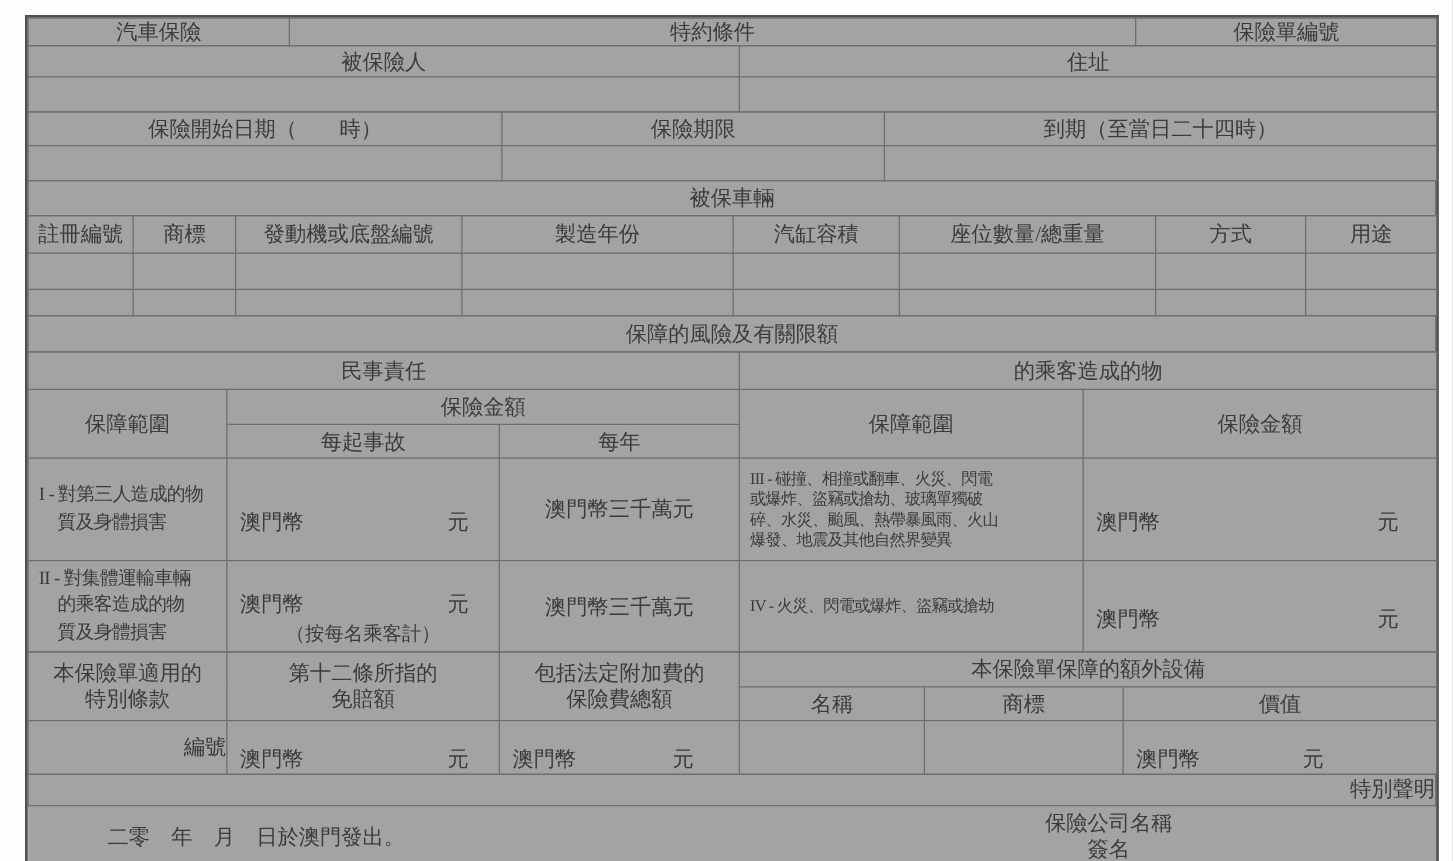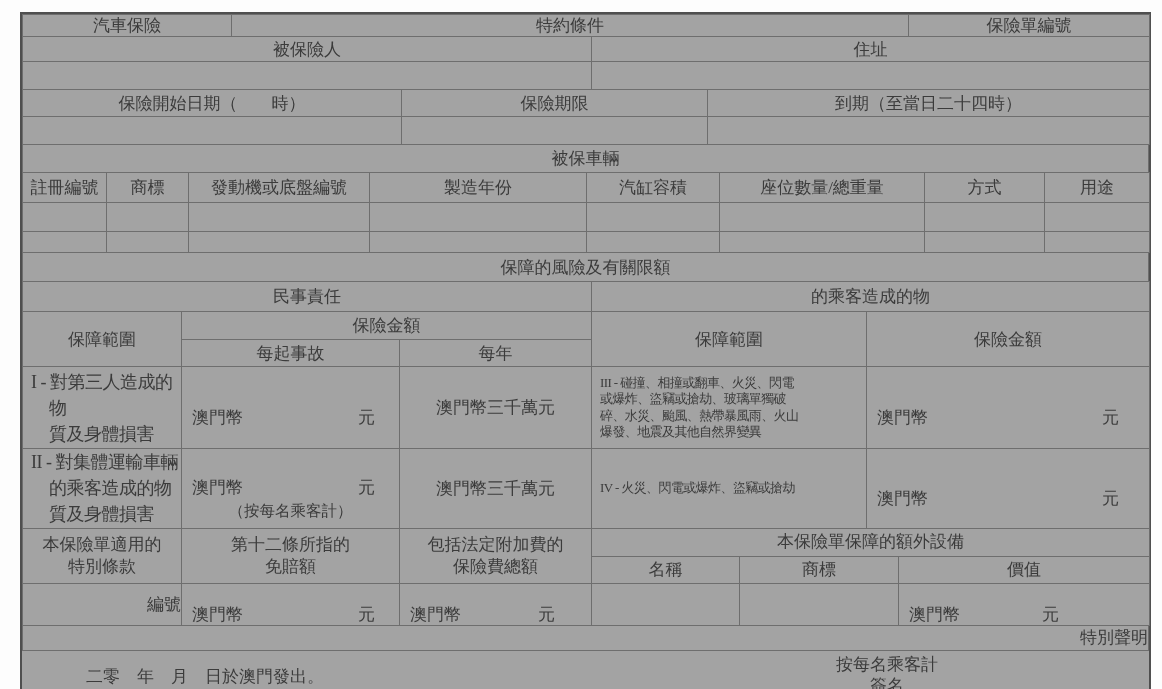--- a/index.html
+++ b/index.html
@@ -15,21 +15,21 @@
   td{
     border:1px solid #6e6e6e;
     text-align:center;vertical-align:middle;
     font-size:17px;padding:0;overflow:hidden;
     line-height:1.25;
   }
   .ta-l{text-align:right;padding-left:9px;}
   .hang{
     white-space:pre-line;text-align:left;
     padding-left:calc(8px + 1em);text-indent:-1em;
-    font-size:18px;letter-spacing:-0.5px;line-height:1.45;
+    font-size:15px;letter-spacing:-0.5px;line-height:1.45;
   }
   .desc{
     white-space:pre-line;text-align:left;
     padding:2px 4px 2px 8px;
     font-size:13px;letter-spacing:-0.6px;line-height:1.28;
   }
   .pre{white-space:pre-line;}
   .cur{display:flex;justify-content:space-between;align-items:center;padding:0 24px 0 10px;margin-top:20px;}
   .cur.pr28{padding-right:30px;}
   .cur.pr36{padding-right:36px;}
@@ -283,19 +283,19 @@
       <tbody>
           <tr style="height:25px">
         <td class="ta-l">特別聲明</td>
       </tr>
     </tbody>
       </table>
 
     <div class="issue-row">
       <span class="issue-text">二零　年　月　日於澳門發出。</span>
       <div class="company-block">
-        <div>按每名乘客計</div>
+        <div>保險公司名稱</div>
         <div>簽名</div>
       </div>
     </div>
 
   </div>
 </div>
 
 </body></html>

